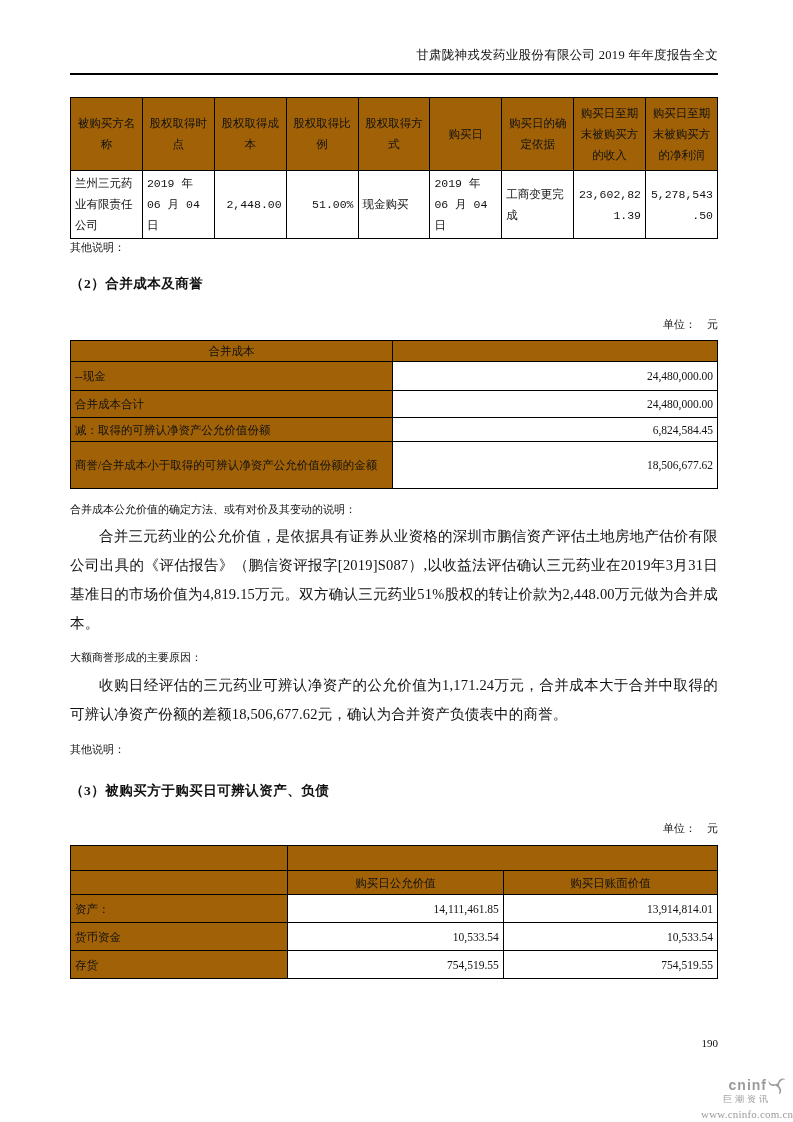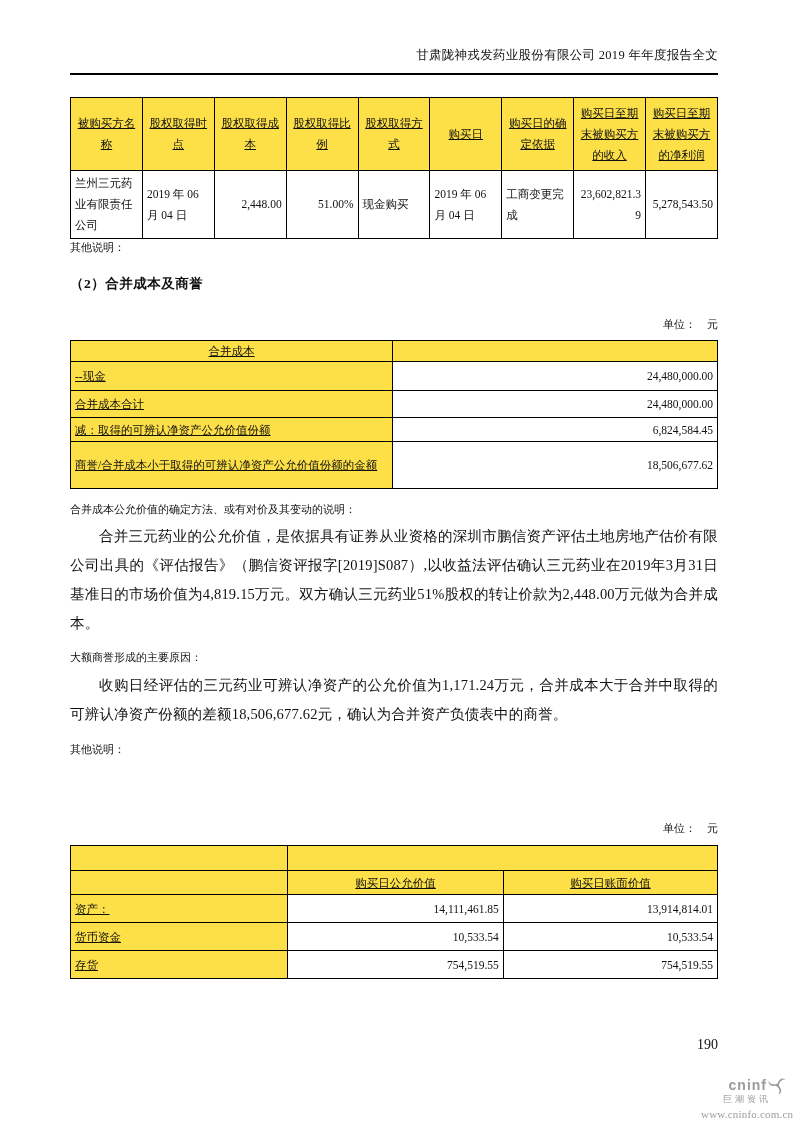--- a/index.html
+++ b/index.html
@@ -19,43 +19,43 @@
   .doc-rule  { top:73px; left:70px; width:648px; height:2px; background:#000; }
 
   
   .small-label { font-size:11px; }
   .heading { font-size:13.5px; font-weight:bold; letter-spacing:0.5px; }
   .unit { font-size:11px; text-align:right; white-space:pre; }
   .para {
     width:648px; font-size:14.5px; line-height:29px;
     text-align:justify; text-indent:2em; letter-spacing:0.2px;
   }
-  .pageno { top:1037px; left:70px; width:648px; text-align:right; font-size:14px; }
+  .pageno { top:1037px; left:70px; width:648px; text-align:right; font-size:11px; }
 
   
   table.doc-table {
     border-collapse:collapse; table-layout:fixed;
     width:648px; font-size:11.5px; color:#111;
   }
   table.doc-table td, table.doc-table th {
     border:1px solid #000; font-weight:normal;
     padding:2px 4px; vertical-align:middle;
     word-wrap:break-word; overflow:hidden;
   }
-  .gray { background:#fde047;text-decoration:underline; }
+  .gray { background:#a16207; }
   .c { text-align:center; }
   .l { text-align:left; }
   .num { text-align:right; font-variant-numeric:tabular-nums; }
   .brk { word-break:break-all; }
 
   
   .t1 { top:97px; left:70px; }
   .t1 td, .t1 th { line-height:21px; }
   .t1 tr.hrow { height:73px; }
-  .t1 tr.drow { height:62px; }
+  .t1 tr.drow { height:62px;font-family:Liberation Mono, monospace; }
 
   
   .t2 { top:340px; left:70px; }
   .t2 td, .t2 th { line-height:16px; }
   .t2 .r-head { height:18px;padding-left:24px; }
   .t2 .r1 { height:29px; }
   .t2 .r2 { height:27px; }
   .t2 .r3 { height:24px;padding-left:44px; }
   .t2 .r4 { height:47px;margin-left:35px; }
 
@@ -166,20 +166,21 @@
     </table>
 
   <div class="abs small-label fvlabel">合并成本公允价值的确定方法、或有对价及其变动的说明：</div>
   <div class="abs para para1">合并三元药业的公允价值，是依据具有证券从业资格的深圳市鹏信资产评估土地房地产估价有限公司出具的《评估报告》（鹏信资评报字[2019]S087）,以收益法评估确认三元药业在2019年3月31日基准日的市场价值为4,819.15万元。双方确认三元药业51%股权的转让价款为2,448.00万元做为合并成本。</div>
 
   <div class="abs small-label gwlabel">大额商誉形成的主要原因：</div>
   <div class="abs para para2">收购日经评估的三元药业可辨认净资产的公允价值为1,171.24万元，合并成本大于合并中取得的可辨认净资产份额的差额18,506,677.62元，确认为合并资产负债表中的商誉。</div>
 
   <div class="abs small-label note2">其他说明：</div>
 
+  <div class="abs heading h3">（3）被购买方于购买日可辨认资产、负债</div>
   <div class="abs unit unit3">单位：　元</div>
 
   <table class="abs doc-table t3">
     <colgroup>
         <col style="width:33.6%">
         <col style="width:33.3%">
         <col style="width:33.1%">
       </colgroup>
     <tbody>
         <tr class="r0">

